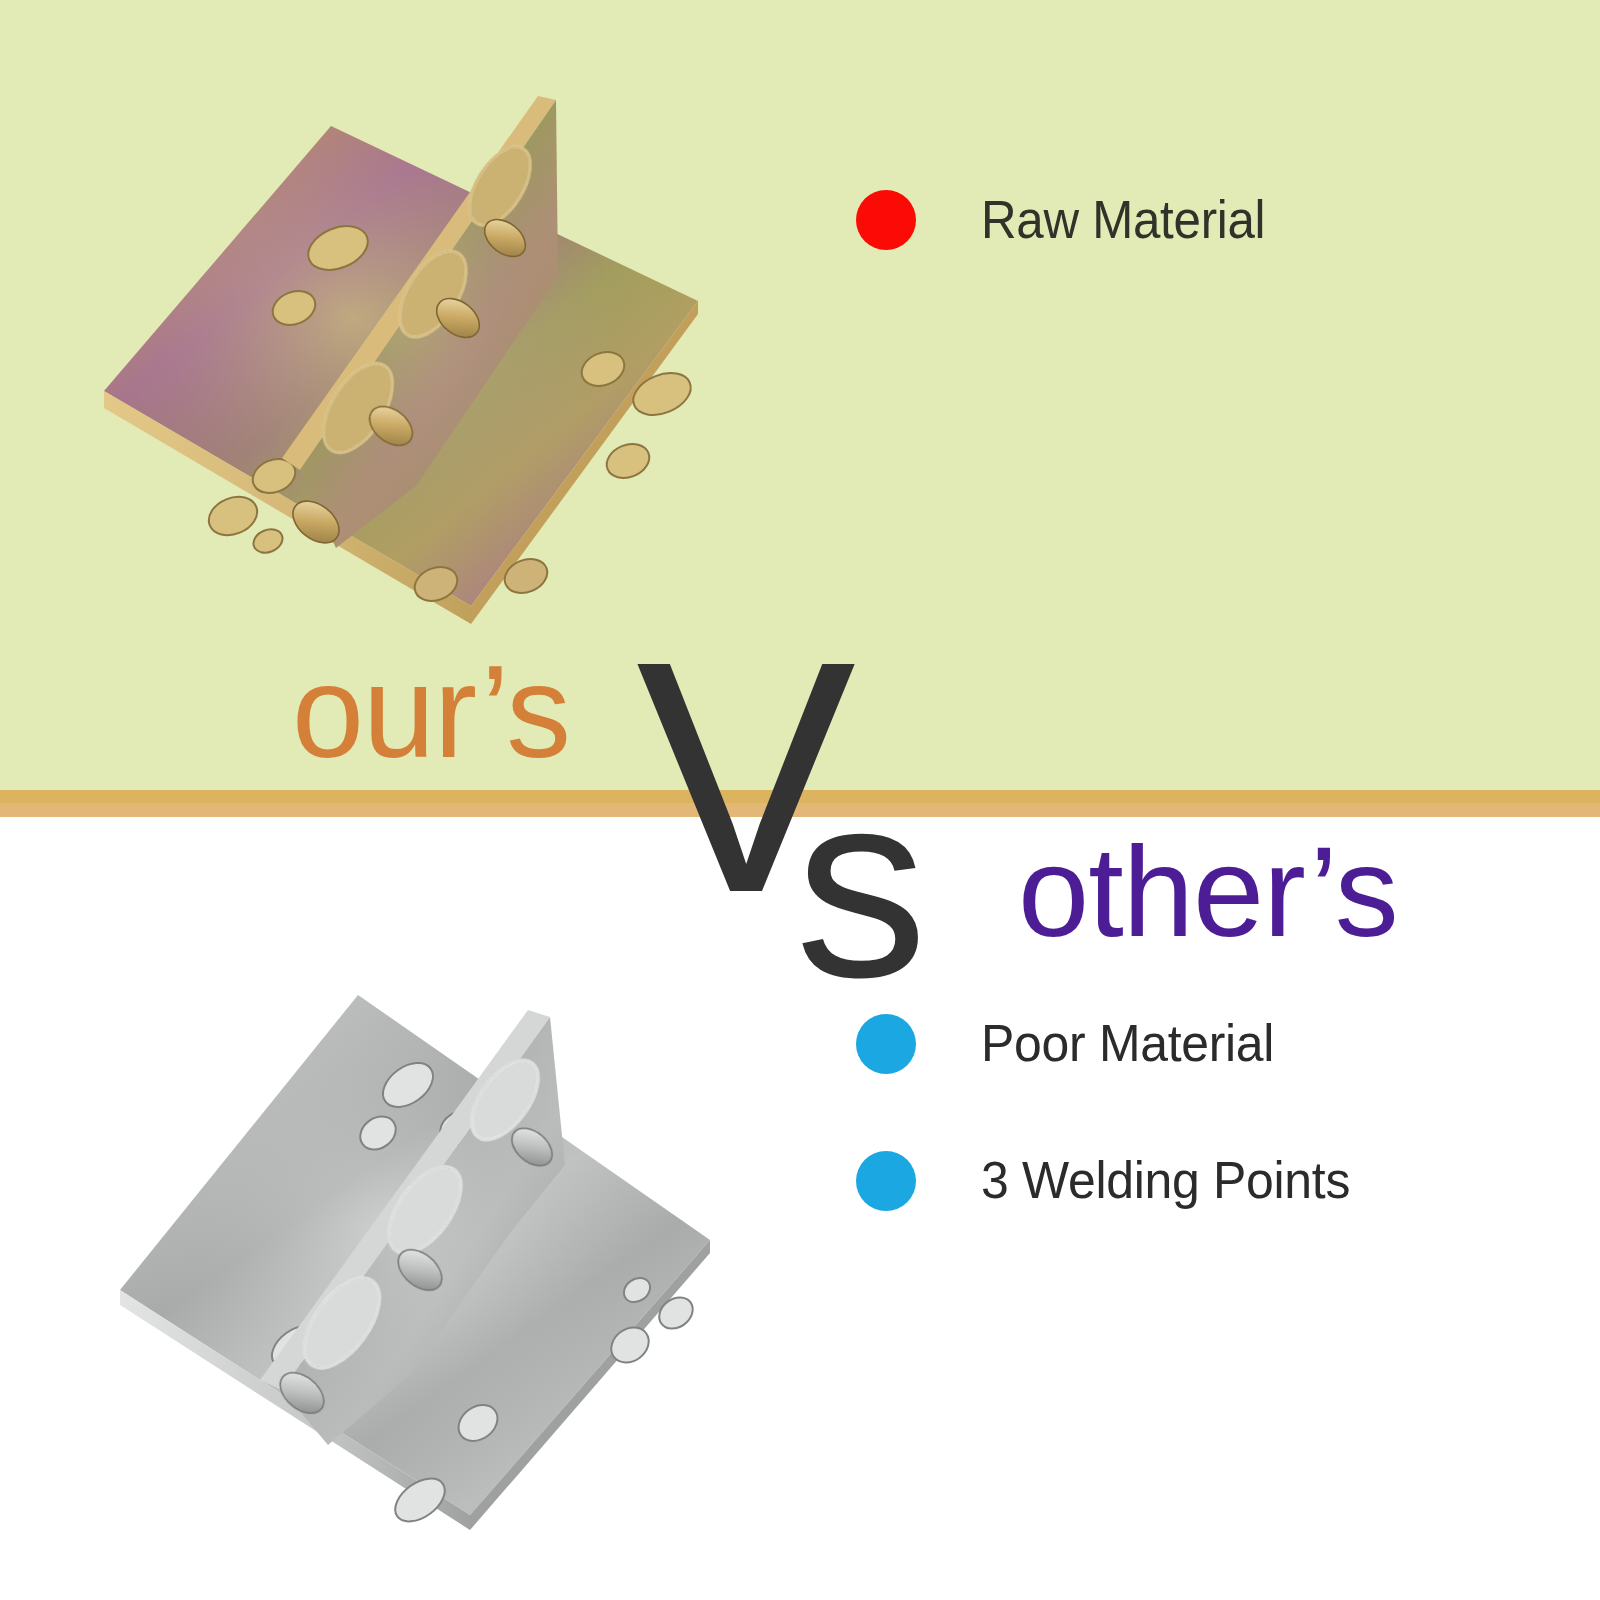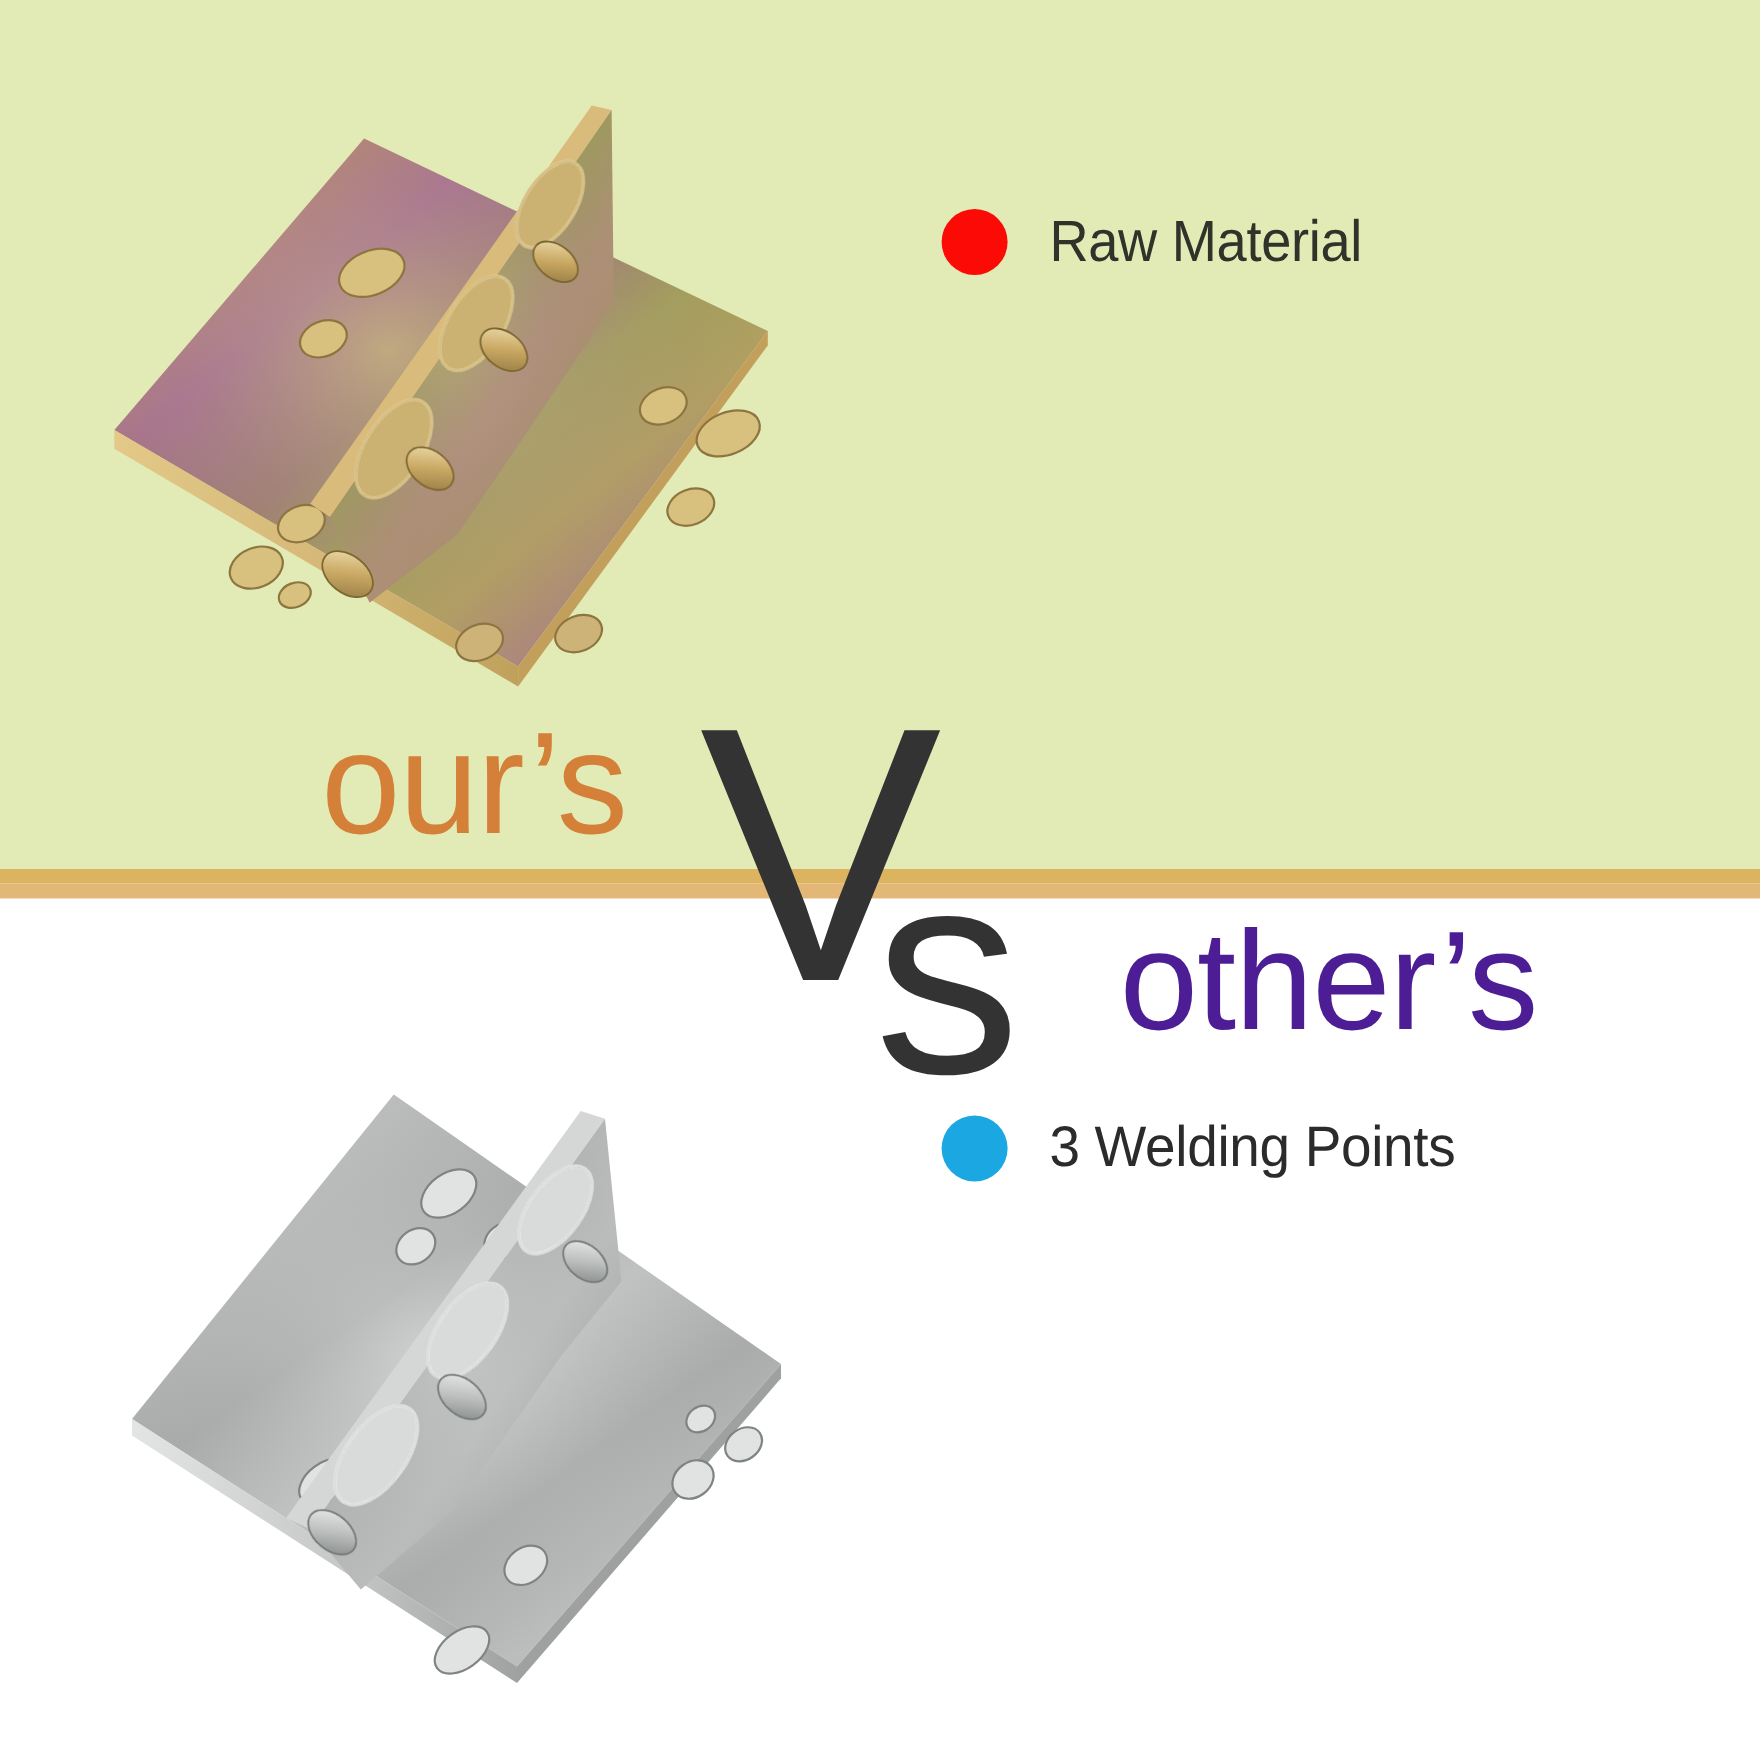--- a/index.html
+++ b/index.html
@@ -16,21 +16,21 @@
   .half-top{position:absolute;left:0;top:0;width:1600px;height:790px;background:#e2eab5;}
   .divider{position:absolute;left:0;top:790px;width:1600px;height:27px;}
   .divider .band-a{position:absolute;left:0;top:0;width:100%;height:13px;background:#dcb35f;}
   .divider .band-b{position:absolute;left:0;top:13px;width:100%;height:14px;background:#e3b877;}
   .half-bottom{position:absolute;left:0;top:817px;width:1600px;height:783px;background:#ffffff;}
 
   
   .bullets{position:absolute;}
   .bullets.top{left:856px;top:150px;width:740px;}
   .bullets.bottom{left:856px;top:975px;width:740px;}
-  .bullet-row{display:flex;align-items:center;height:140px;}
+  .bullet-row{display:flex;align-items:center;height:140px;gap:27px;}
   .bullets.bottom .bullet-row{height:137px;}
   .dot{width:60px;height:60px;border-radius:50%;flex:0 0 60px;}
   .dot.red{background:#fb0a06;}
   .dot.blue{background:#1ba7e2;}
   .blabel{
     margin-left:38px;
     font-size:53px;
     line-height:1.02;
     color:#2f332a;
     white-space:nowrap;
@@ -263,17 +263,21 @@
         <ellipse cx="422" cy="192" rx="23" ry="15" transform="rotate(40 422 192)"></ellipse>
         <ellipse cx="310" cy="315" rx="25" ry="16" transform="rotate(40 310 315)"></ellipse>
         <ellipse cx="192" cy="438" rx="25" ry="16" transform="rotate(40 192 438)"></ellipse>
       </g>
     </svg>
   </div>
 
   <div class="bullets bottom">
     <div class="bullet-row">
       <span class="dot blue"></span>
+      <span class="blabel">Poor Material</span>
+    </div>
+    <div class="bullet-row">
+      <span class="dot blue"></span>
       <span class="blabel">3 Welding Points</span>
     </div>
   </div>
 
 </div>
 
 </body></html>

